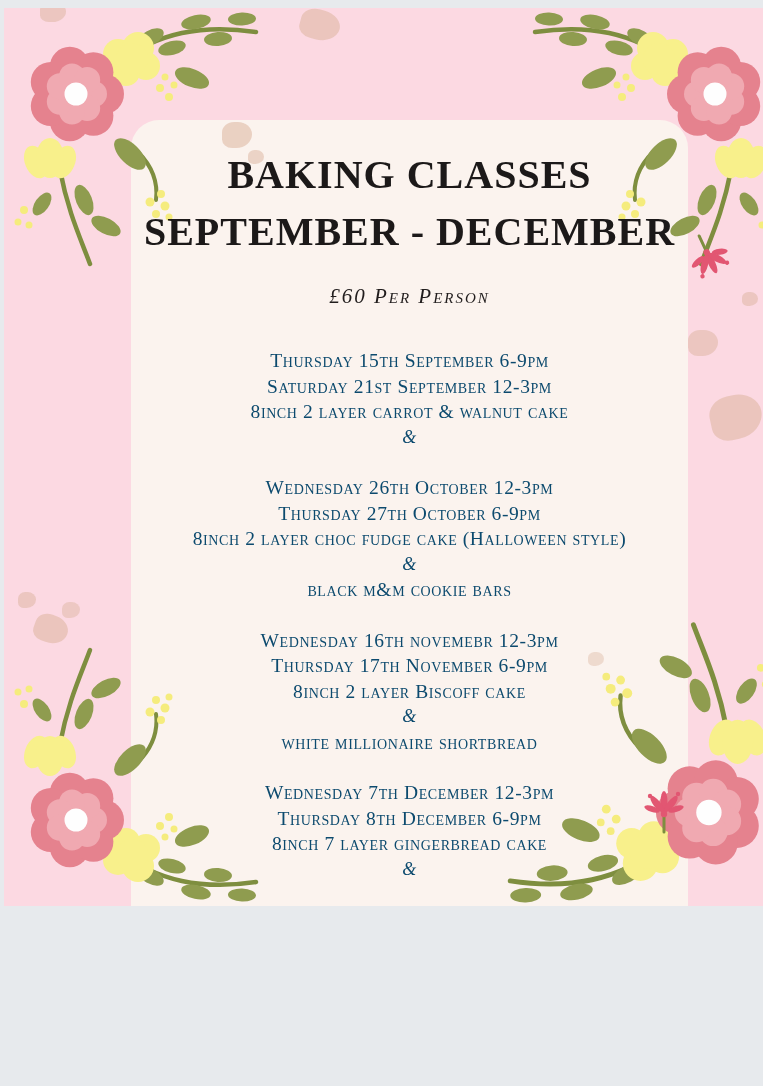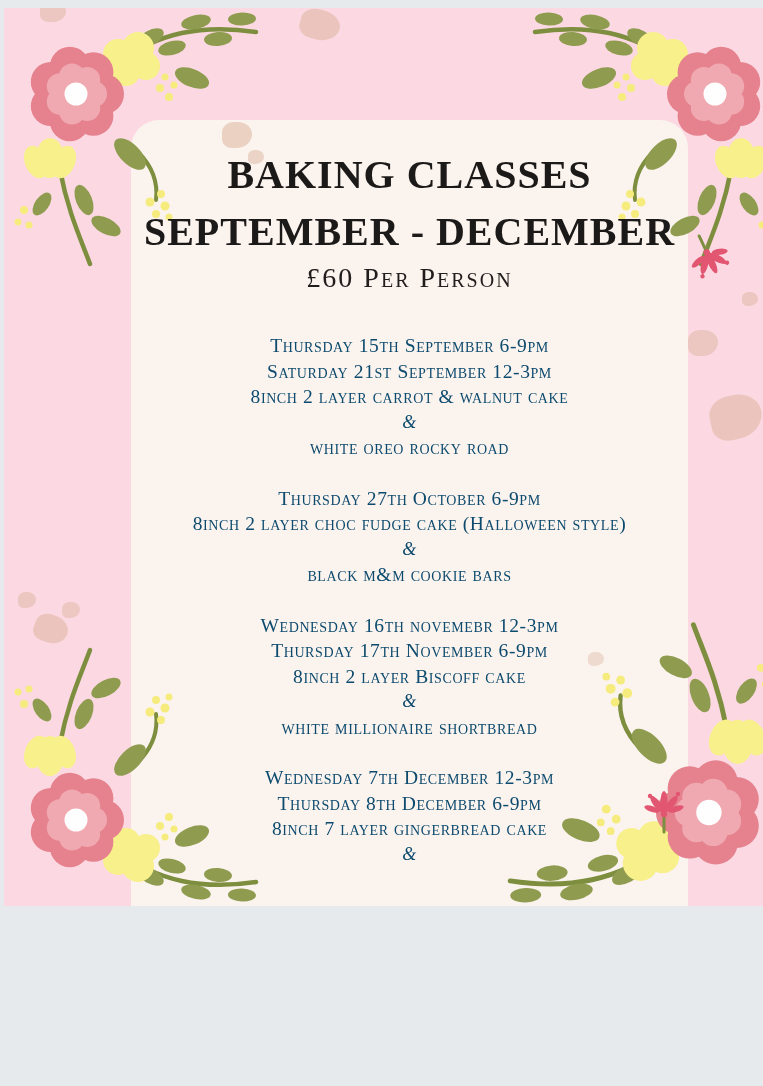--- a/index.html
+++ b/index.html
@@ -32,25 +32,26 @@
   }
   .title{
     margin-top:26px;
     font-size:40px;
     line-height:57px;
     font-weight:700;
     letter-spacing:1px;
     color:#1c1919;
   }
   .price{
-    margin-top:2px;
-    font-size:28px;
+    margin-top:24px;
+    font-size:21px;
     font-weight:500;
     letter-spacing:2px;
     font-variant:small-caps;
+    font-style:italic;
   }
   .session{
     margin-top:25px;
     font-size:19.5px;
     line-height:25.5px;
     letter-spacing:0.6px;
     font-variant:small-caps;
     color:#0c4a6e;
   }
   .session.first{margin-top:39px;}
@@ -219,24 +220,24 @@
         <div>BAKING CLASSES</div>
         <div>SEPTEMBER - DECEMBER</div>
       </div>
       <div class="price">£60 Per Person</div>
 
       <div class="session first">
         <div>Thursday 15th September 6-9pm</div>
         <div>Saturday 21st September 12-3pm</div>
         <div>8inch 2 layer carrot &amp; walnut cake</div>
         <div class="amp">&amp;</div>
-        <div>white oreo rocky road</div>
       </div>
 
       <div class="session">
+        <div>Wednesday 26th October 12-3pm</div>
         <div>Thursday 27th October 6-9pm</div>
         <div>8inch 2 layer choc fudge cake (Halloween style)</div>
         <div class="amp">&amp;</div>
         <div>black m&amp;m cookie bars</div>
       </div>
 
       <div class="session">
         <div>Wednesday 16th novemebr 12-3pm</div>
         <div>Thursday 17th November 6-9pm</div>
         <div>8inch 2 layer Biscoff cake</div>

